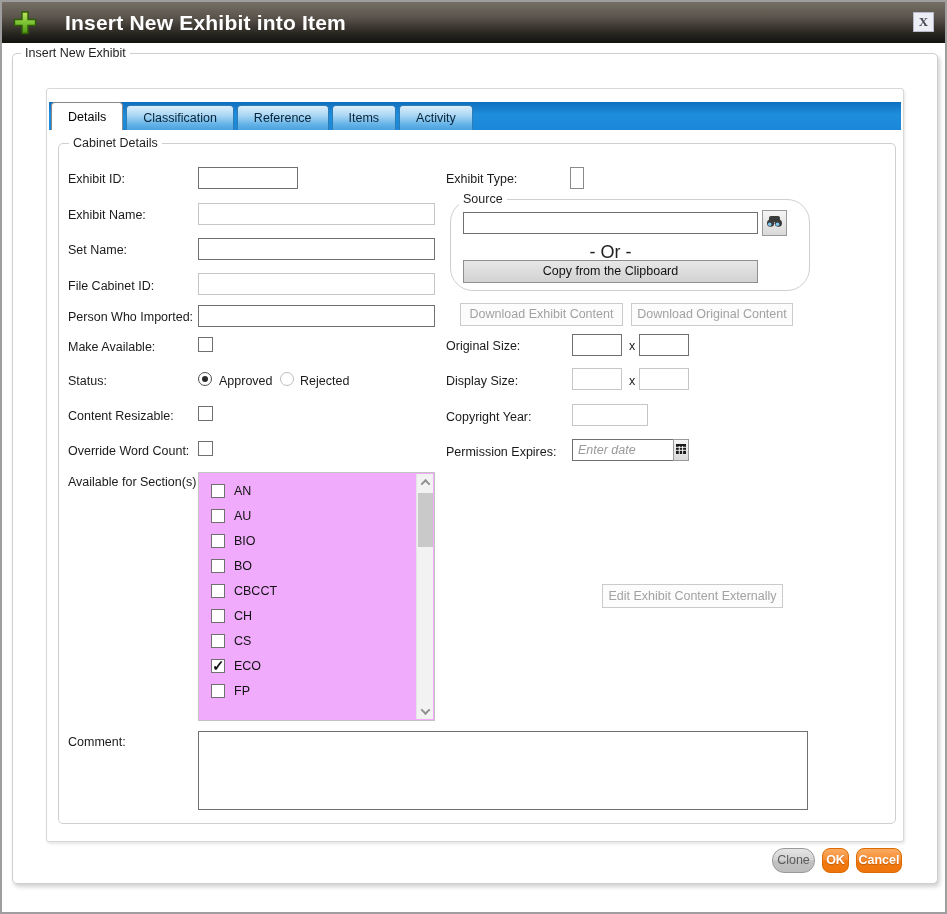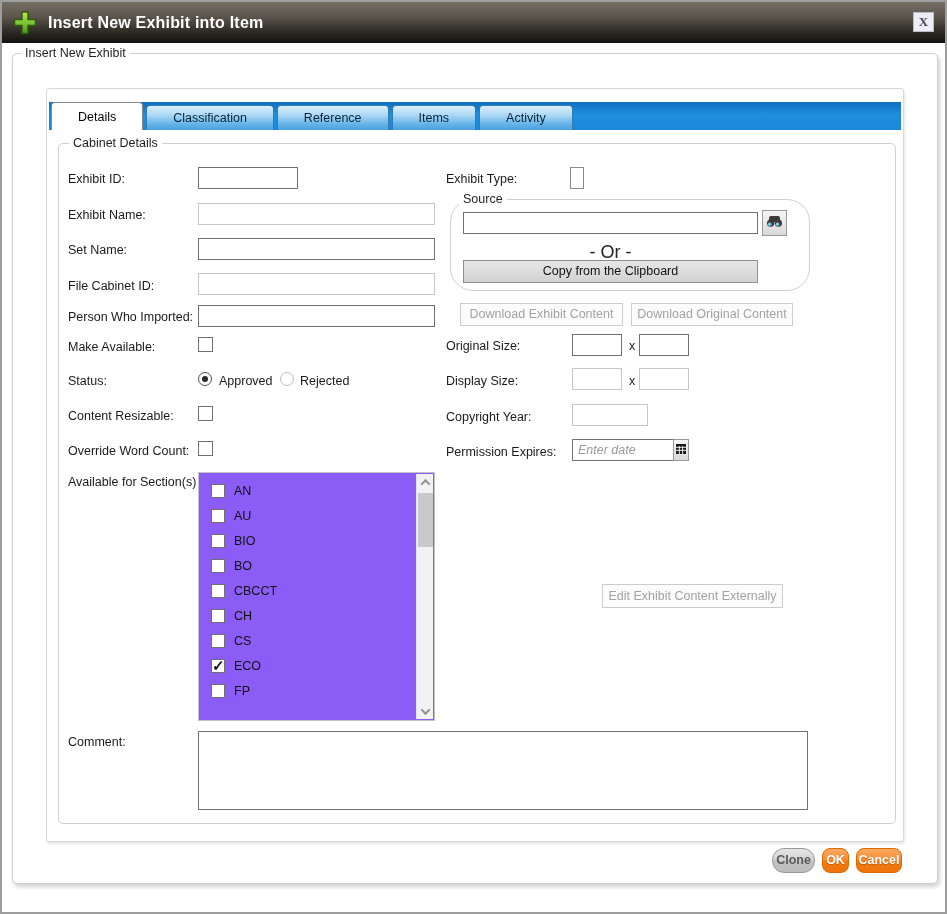--- a/index.html
+++ b/index.html
@@ -5,57 +5,57 @@
   * { box-sizing: border-box; margin: 0; padding: 0; }
   html,body { background:#fff; }
   body { font-family:"Liberation Sans", sans-serif; width:947px; height:914px; position:relative; }
   .abs { position:absolute; }
   .window { width:947px; height:914px; border:2px solid #9E9E9E; background:#fff; position:relative; overflow:hidden; }
 
   
   .titlebar { position:absolute; left:0; top:0; width:100%; height:41px;
     background:linear-gradient(180deg,#756E64 0%,#5C564E 35%,#2B2822 75%,#12110E 100%);
     display:flex; align-items:center; }
-  .titlebar .title { color:#fff; font-size:16px; font-weight:bold; margin-left:10px; letter-spacing:0.2px; }
+  .titlebar .title { color:#fff; font-size:21px; font-weight:bold; margin-left:27px; letter-spacing:0.2px; }
   .plus-wrap { margin-left:10px; width:26px; height:28px; display:flex; align-items:center; justify-content:center; }
   .close-btn { position:absolute; right:11px; top:10px; width:21px; height:20px; background:#EDEDF6;
     border:1px solid #B9B9CC; color:#4A4A55; font-weight:bold; font-size:13px; text-align:center;
     line-height:18px; cursor:default; font-family:"Liberation Serif", serif; }
 
   
   .groupbox { position:absolute; border:1px solid #CFCFCF; border-radius:5px; background:#fff; }
   .legend { position:absolute; top:-8px; left:8px; background:#fff; padding:0 4px; font-size:12.5px; color:#1f1f1f; }
   .outer-group { box-shadow:2px 3px 4px rgba(0,0,0,0.18); }
   .tab-panel { position:absolute; border:1px solid #D8D8D8; border-radius:3px; background:#fff;
     box-shadow:1px 2px 3px rgba(0,0,0,0.10); }
 
   
   .tab-strip { position:absolute; left:2px; top:13px; right:2px; height:28px;
     background:linear-gradient(180deg,#0F6FBF 0%,#1E8EDC 45%,#1B87DA 100%);
     display:flex; align-items:flex-end; padding-left:2px; }
-  .tab { height:25px; margin-right:3px; padding:0 26px; display:flex; align-items:center;
+  .tab { height:25px; margin-right:3px; padding:0 16px; display:flex; align-items:center;
     font-size:12.5px; color:#06243a; border:1px solid #2F7CB5; border-bottom:none;
     border-radius:4px 4px 0 0;
     background:linear-gradient(180deg,#DCEFFB 0%,#A9D6F3 40%,#61B1E7 78%,#4BA1DE 100%); cursor:default; }
   .tab.active { height:28px; background:#fff; border-color:#8A8A8A; color:#000; position:relative; z-index:2; }
 
   
   .lbl { position:absolute; font-size:12.5px; color:#1a1a1a; white-space:nowrap; }
   .txt { position:absolute; height:22px; border:1px solid #C6C6C6; background:#fff; font-size:12.5px;
     padding:0 5px; font-family:"Liberation Sans", sans-serif; color:#222; }
   .txt.dark { border-color:#707070; }
   .txt::placeholder { font-style:italic; color:#9B9B9B; }
   .checkbox { position:absolute; width:15px; height:15px; border:1px solid #707070; background:#fff; }
   .radio { position:absolute; width:14px; height:14px; border-radius:50%; border:1px solid #4F4F4F; background:#fff; }
   .radio.unselected { border-color:#BDBDBD; }
   .radio.selected::after { content:""; position:absolute; left:3px; top:3px; width:6px; height:6px;
     border-radius:50%; background:#2A2A2A; }
 
   
-  .listbox { position:absolute; border:1px solid #C3C3C3; background:#8b5cf6; overflow:hidden; }
+  .listbox { position:absolute; border:1px solid #C3C3C3; background:#f0abfc; overflow:hidden; }
   .lb-row { height:25px; display:flex; align-items:center; padding-left:12px; font-size:12.5px; color:#111; }
   .lb-check { width:14px; height:14px; border:1px solid #707070; background:#fff; margin-right:9px;
     flex:0 0 auto; position:relative; }
   .lb-check.checked::after { content:"✓"; position:absolute; left:0px; top:-3px; font-size:15px;
     font-weight:bold; color:#111; }
   .vscroll { position:absolute; top:1px; right:1px; bottom:1px; width:17px; background:#F2F2F2;
     border-left:1px solid #E4E4E4; }
   .varrow { position:absolute; left:0; width:17px; height:16px; display:flex; align-items:center; justify-content:center; }
   .chev { width:7px; height:7px; border-left:2px solid #909090; border-top:2px solid #909090; }
   .chev.up { transform:rotate(45deg) translate(1px,1px); }
@@ -67,21 +67,21 @@
 
   
   .btn { position:absolute; font-size:12.5px; text-align:center; cursor:default;
     font-family:"Liberation Sans", sans-serif; }
   .btn-flat { background:#DCDCDC; border:1px solid #8F8F8F; color:#111;
     background:linear-gradient(180deg,#E7E7E7,#D2D2D2); }
   .btn-disabled { background:#FCFCFC; border:1px solid #CBCBCB; color:#A2A2A2; }
   .btn-icon { background:linear-gradient(180deg,#F5F5F5,#D9D9D9); border:1px solid #9A9A9A;
     display:flex; align-items:center; justify-content:center; }
   .btn-gray { background:linear-gradient(180deg,#E5E5E5 0%,#D2D2D2 48%,#C2C2C2 52%,#BDBDBD 100%);
-    border:1px solid #9A9A9A; border-radius:12px; color:#5A5A5A; font-weight:bold; }
+    border:1px solid #9A9A9A; border-radius:12px; color:#5A5A5A; font-weight:normal; }
   .btn-orange { background:linear-gradient(180deg,#FBAB61 0%,#F68D34 46%,#F17A10 52%,#EE750B 100%);
     border:1px solid #DD6A00; border-radius:8px; color:#fff; font-weight:bold;
     text-shadow:0 1px 1px rgba(120,50,0,0.4); }
   .or-text { position:absolute; font-size:18px; color:#222; text-align:center; }
   .minibox { position:absolute; border:1px solid #8A8A8A; background:#fff; }
 </style>
 </head>
 <body>
 
 <div class="window">

